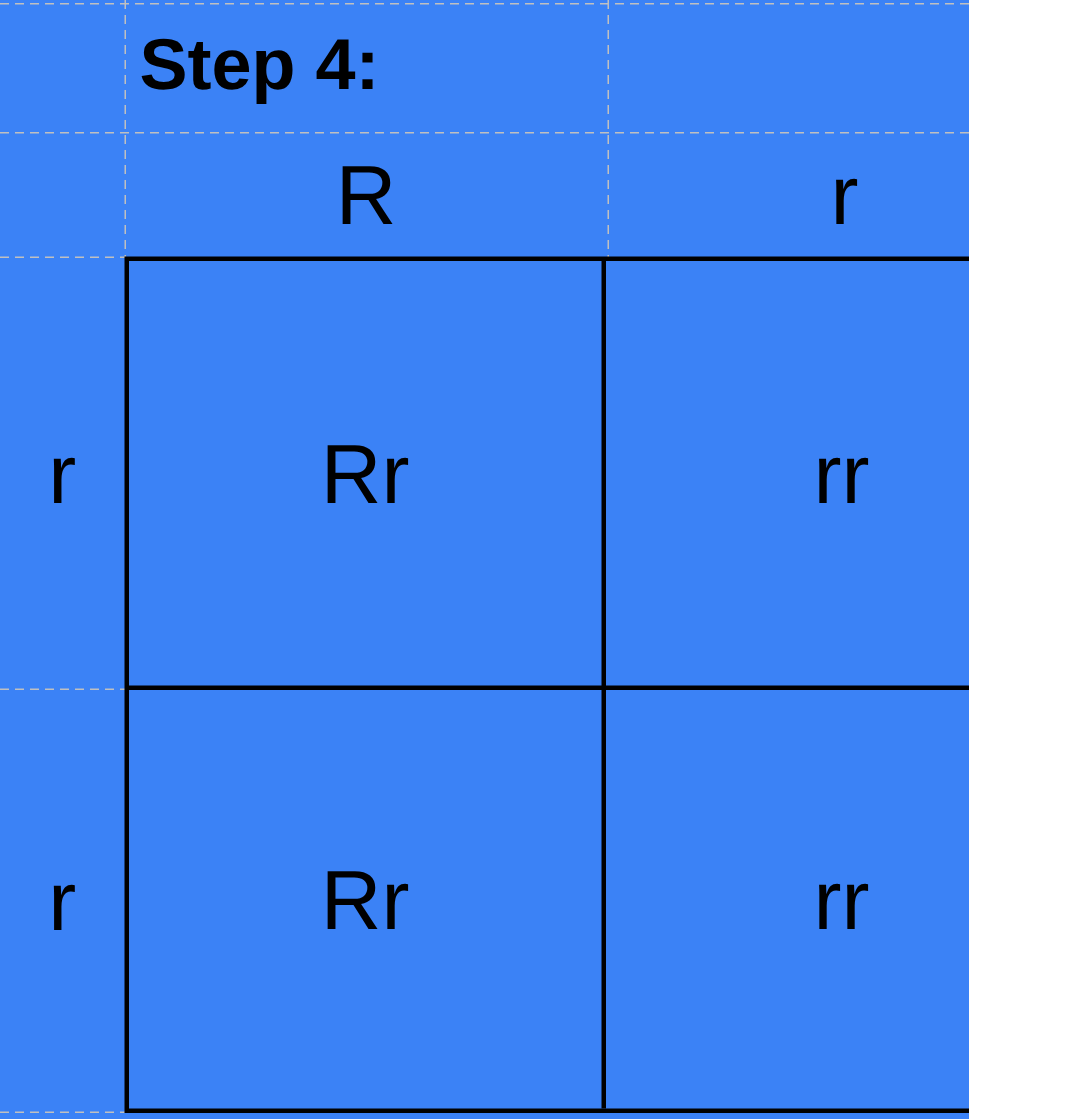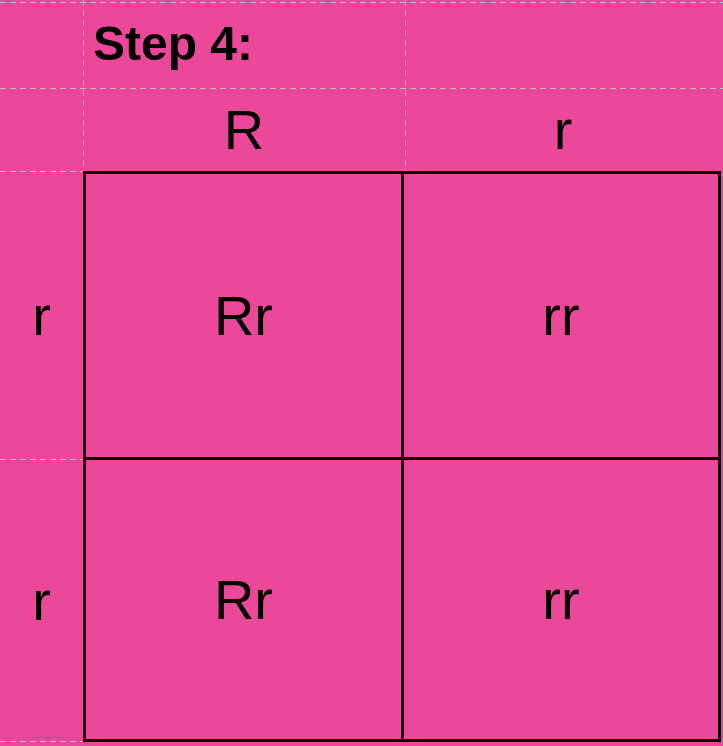--- a/index.html
+++ b/index.html
@@ -2,23 +2,23 @@
 <html><head>
 <meta charset="utf-8">
 <style>
   html, body {
     margin: 0;
     padding: 0;
     background: #ffffff;
   }
   .canvas {
     position: relative;
-    width: 723px;
+    width: 646px;
     height: 746px;
-    background: #ec4899;
+    background: #3b82f6;
     overflow: hidden;
     font-family: "Liberation Sans", sans-serif;
     color: #000000;
   }
 
   
   .guide-h {
     position: absolute;
     height: 1px;
     background: repeating-linear-gradient(90deg, #c0c0c0 0 6px, transparent 6px 10px);

